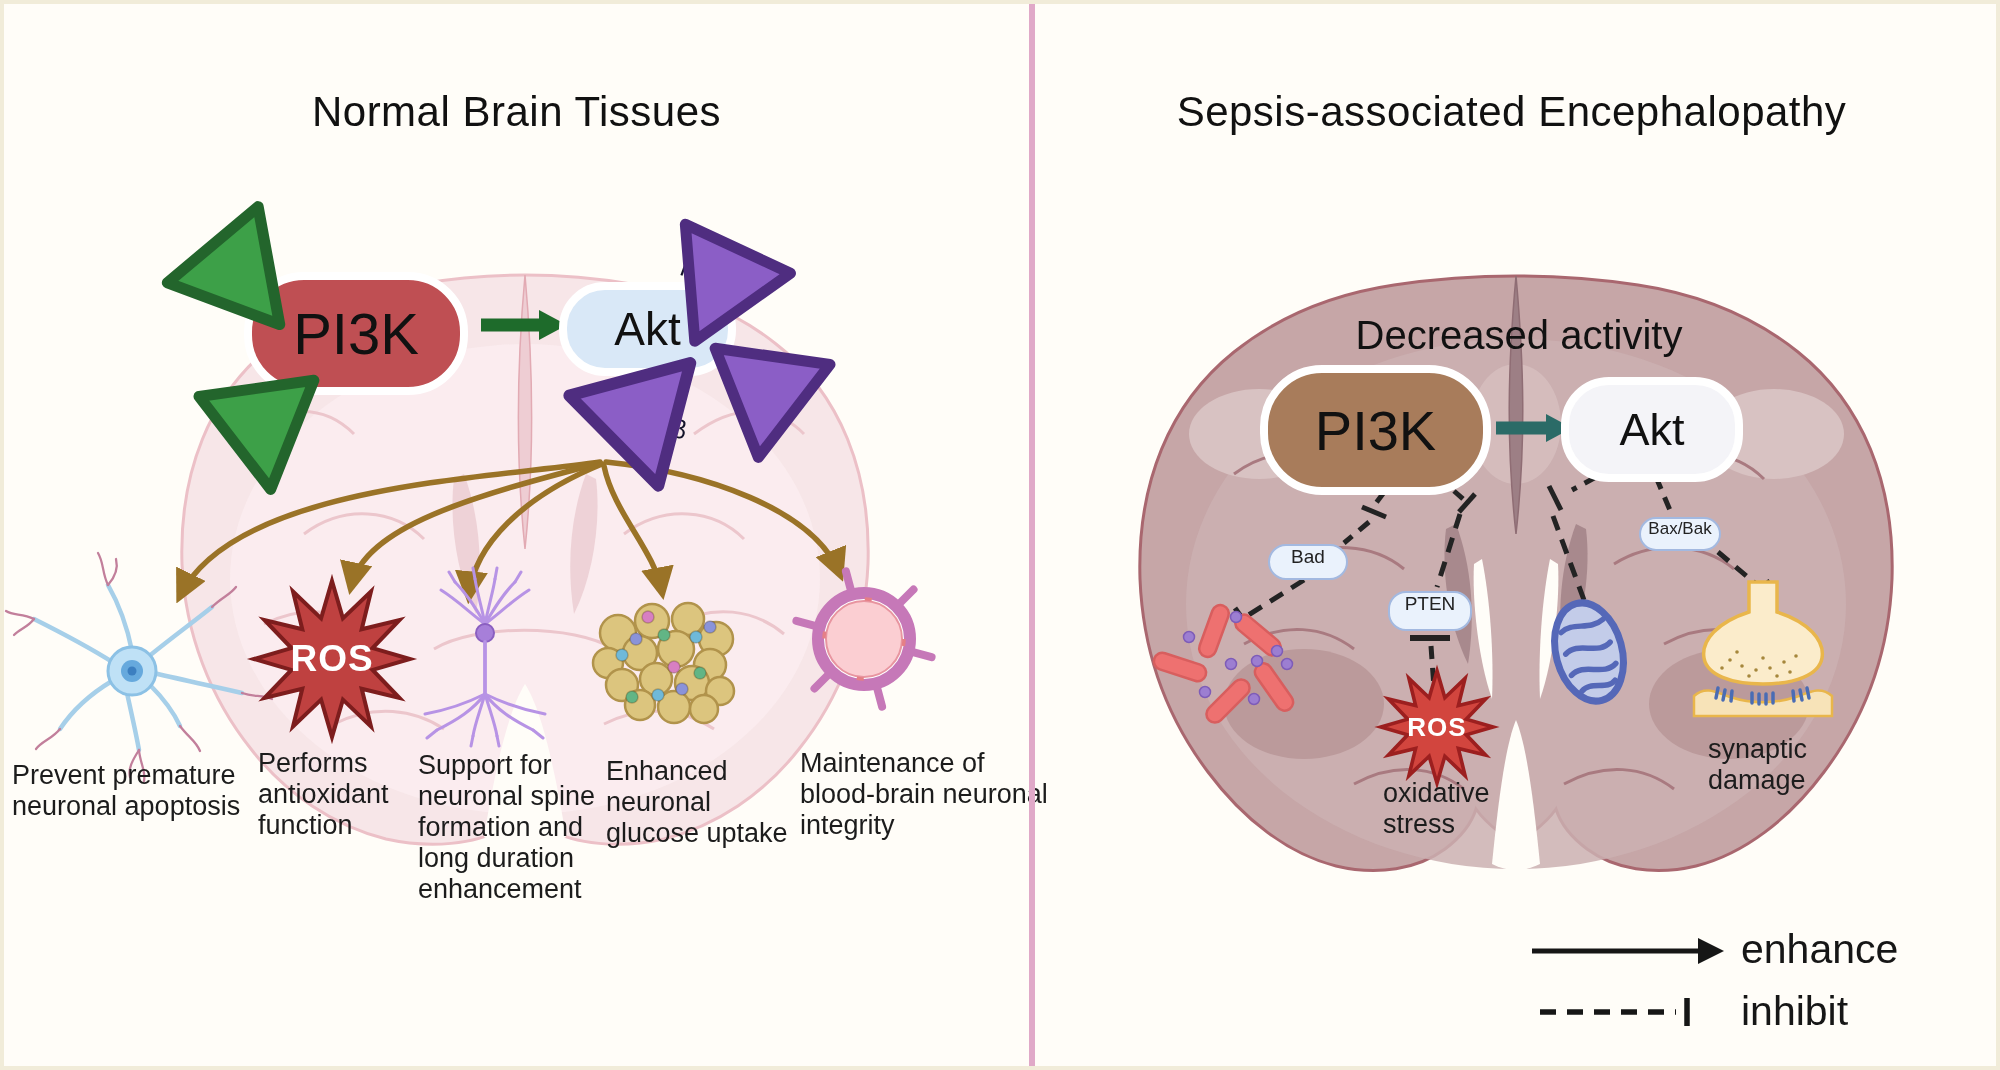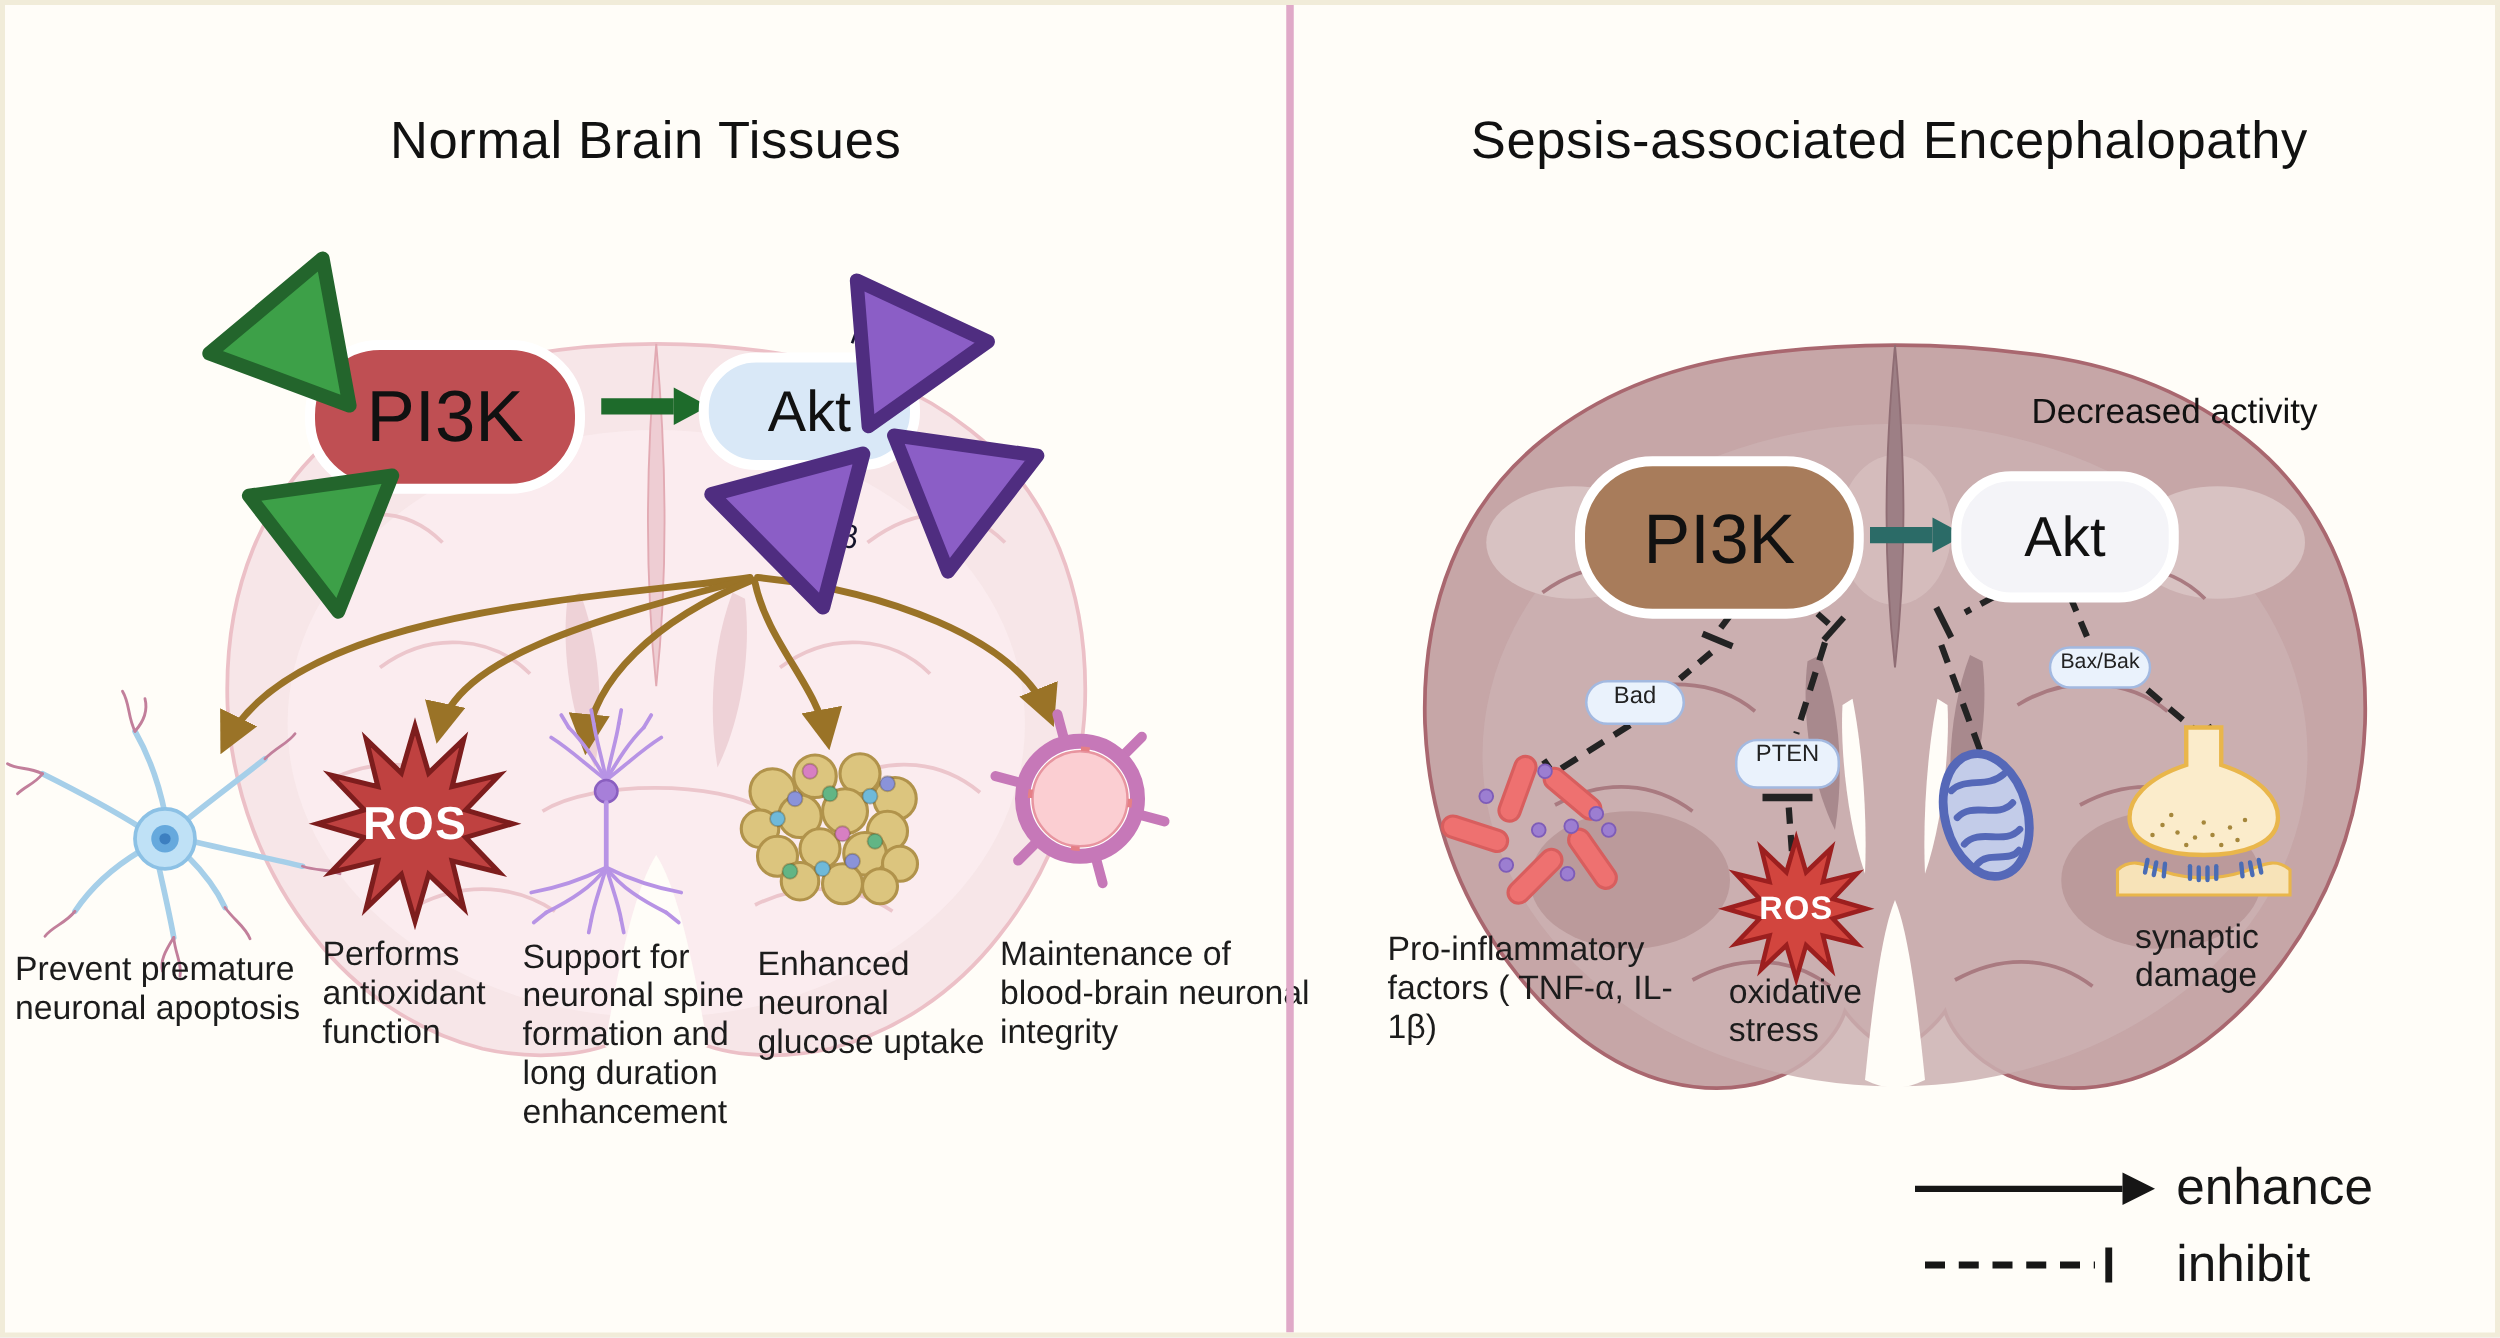--- a/index.html
+++ b/index.html
@@ -306,21 +306,21 @@
   <div class="panel-title" style="left:0; width:1025px;">Normal Brain Tissues</div>
   <div class="panel-title" style="left:1035px; width:945px;">Sepsis-associated Encephalopathy</div>
 
   <div class="node-box" style="left:240px; top:268px; width:224px; height:123px; background:#bf4f53; border-radius:60px; font-size:58px;">
     <span>PI3K</span>
   </div>
   <div class="node-box" style="left:555px; top:278px; width:177px; height:94px; background:#d9e8f7; border-radius:46px; font-size:46px;">
     <span>Akt</span>
   </div>
 
-  <div class="abs" style="left:1180px; top:309px; width:670px; text-align:right; font-size:28px; color:#111;">Decreased activity</div>
+  <div class="abs" style="left:1180px; top:309px; width:670px; text-align:center; font-size:40px; color:#111;">Decreased activity</div>
 
   <div class="node-box" style="left:1256px; top:361px; width:231px; height:130px; background:#a87c5b; border-radius:62px; font-size:56px;">
     <span>PI3K</span>
   </div>
   <div class="node-box" style="left:1557px; top:373px; width:182px; height:105px; background:#f4f4f8; border-radius:48px; font-size:45px;">
     <span>Akt</span>
   </div>
 
   <div class="pill" style="left:1264px; top:540px; width:80px; height:36px; font-size:19px;">
     <span>Bad</span>
@@ -353,21 +353,20 @@
 
   <div class="ros-text" style="left:328px; top:655px; font-size:37px;">ROS</div>
   <div class="ros-text" style="left:1433px; top:723px; font-size:26px;">ROS</div>
 
   <div class="label" style="left:8px;  top:756px; width:300px;">Prevent premature neuronal apoptosis</div>
   <div class="label" style="left:254px; top:744px; width:170px;">Performs antioxidant function</div>
   <div class="label" style="left:414px; top:746px; width:190px;">Support for neuronal spine formation and long duration enhancement</div>
   <div class="label" style="left:602px; top:752px; width:190px;">Enhanced neuronal glucose uptake</div>
   <div class="label" style="left:796px; top:744px; width:260px;">Maintenance of blood-brain neuronal integrity</div>
 
-  <div class="label" style="left:1106px; top:740px; width:260px;">Pro-inflammatory factors ( TNF-α, IL-1β)</div>
   <div class="label" style="left:1379px; top:774px; width:140px;">oxidative stress</div>
   <div class="label" style="left:1704px; top:730px; width:130px;">synaptic damage</div>
 
   <div class="legend-text" style="left:1737px; top:922px;">enhance</div>
   <div class="legend-text" style="left:1737px; top:984px;">inhibit</div>
 
   <div class="divider" style="left:1025px;"></div>
 </div>
 
 </body></html>

